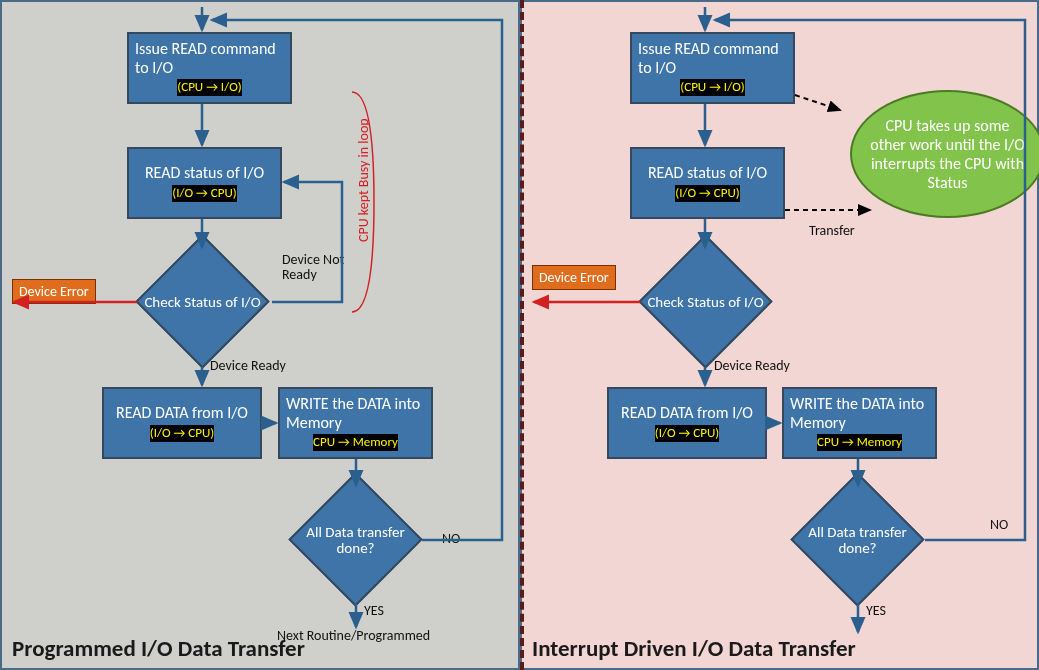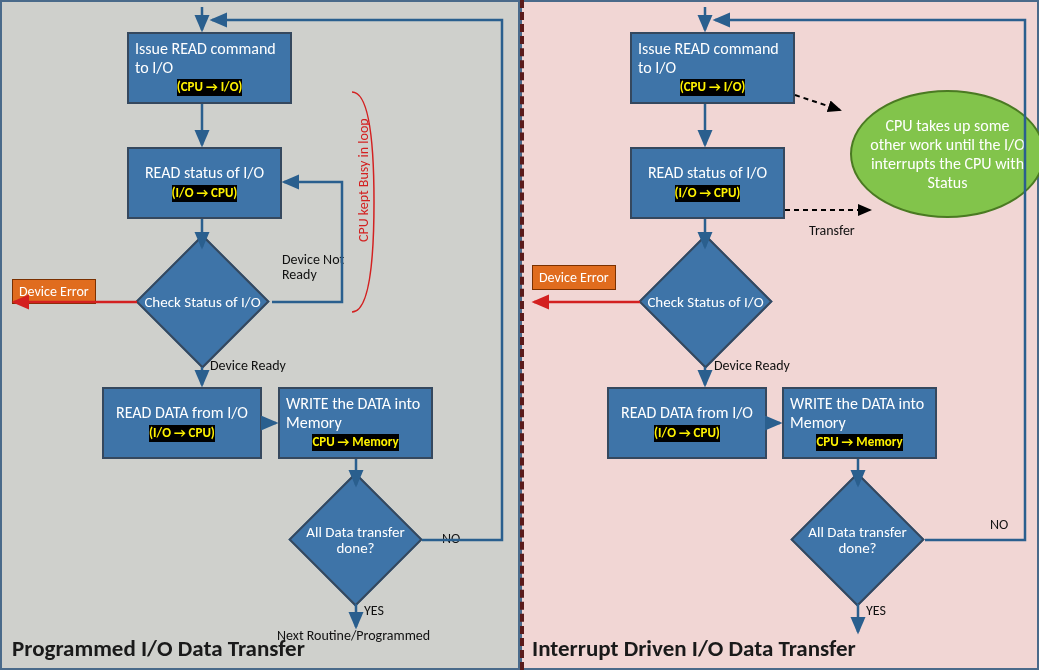--- a/index.html
+++ b/index.html
@@ -50,21 +50,21 @@
     display: flex;
     flex-direction: column;
     justify-content: center;
     align-items: center;
     padding: 4px 6px;
   }
   .tag {
     background: #000;
     color: #fff200;
     font-size: 13px;
-    font-weight: bold;
+    font-weight: normal;
     padding: 1px 0;
     margin-top: 2px;
     white-space: nowrap;
   }
   .diamond-wrap {
     position: absolute;
   }
   .diamond {
     width: 100%;
     height: 100%;

